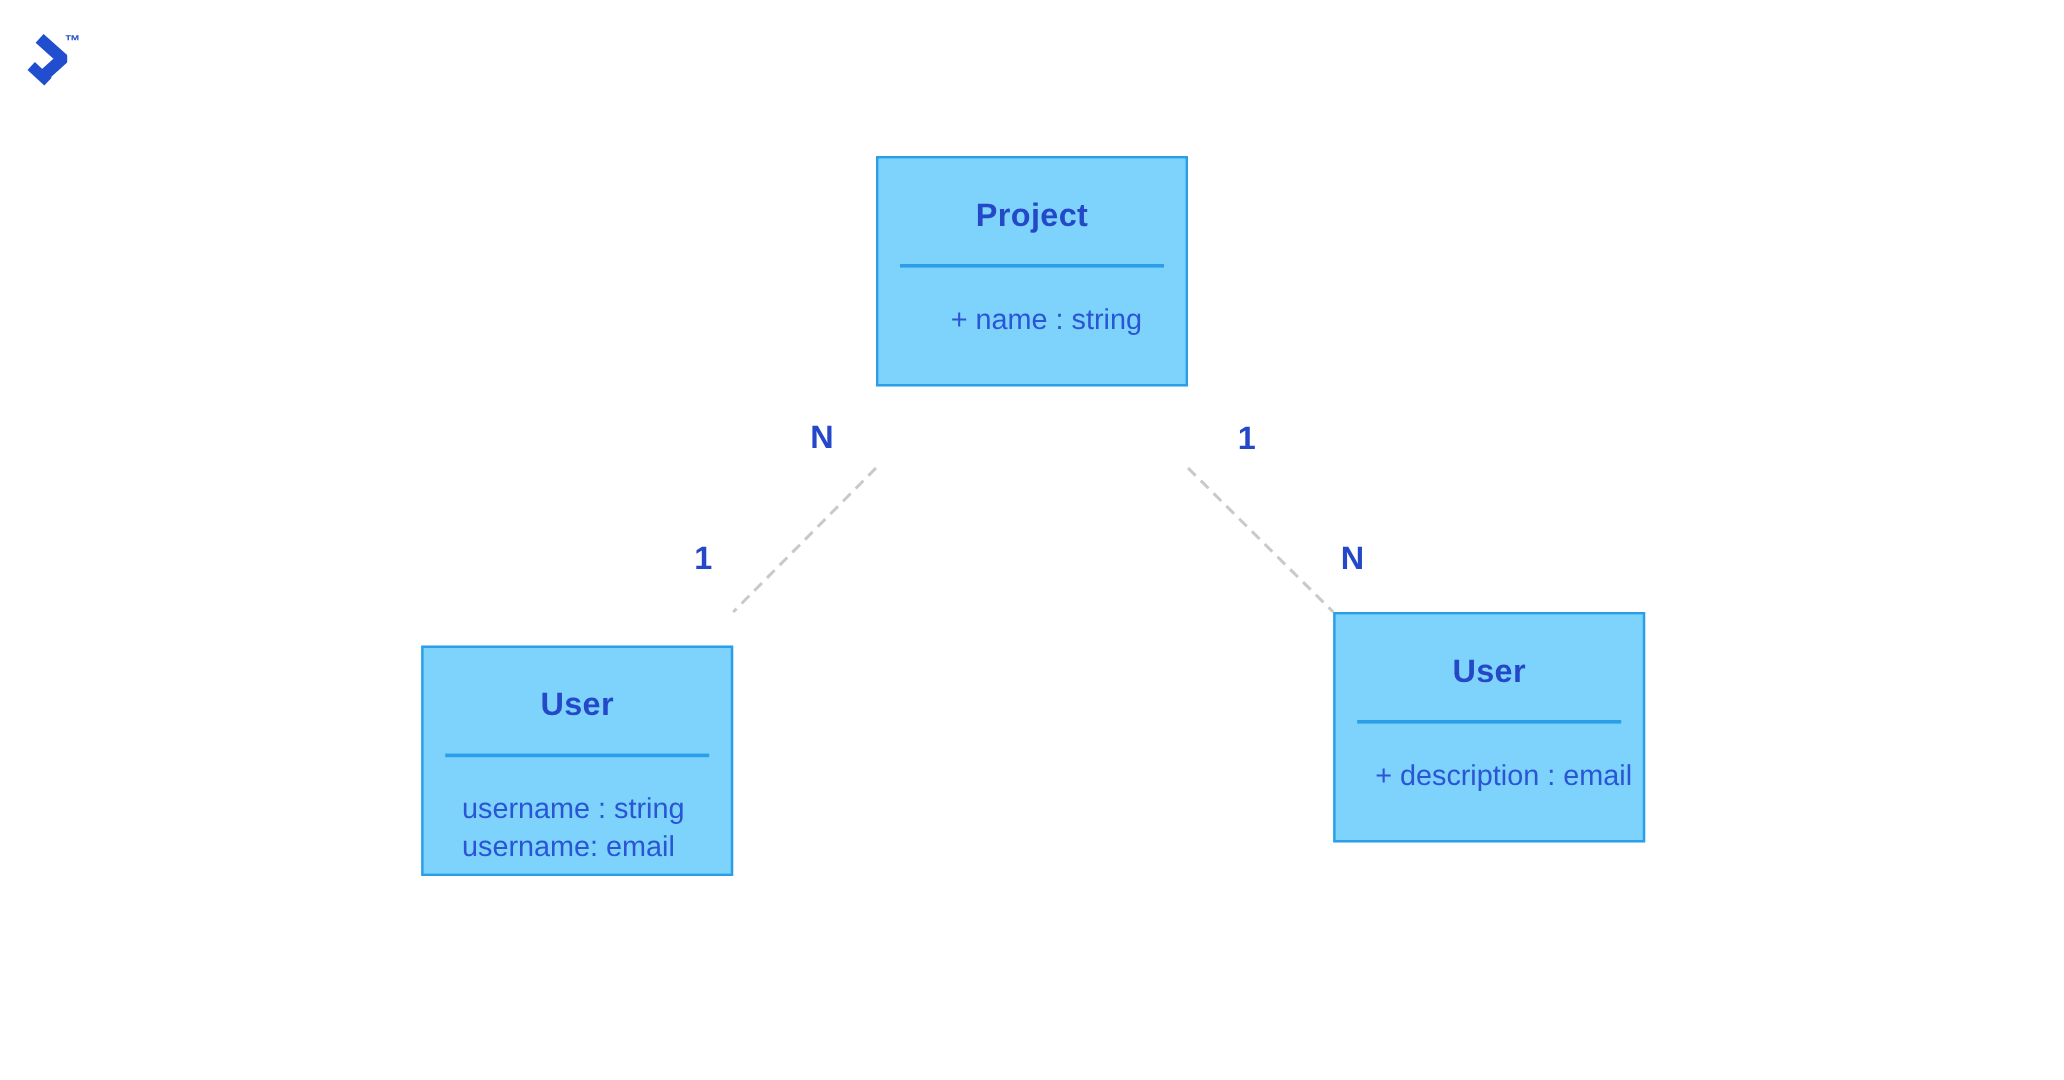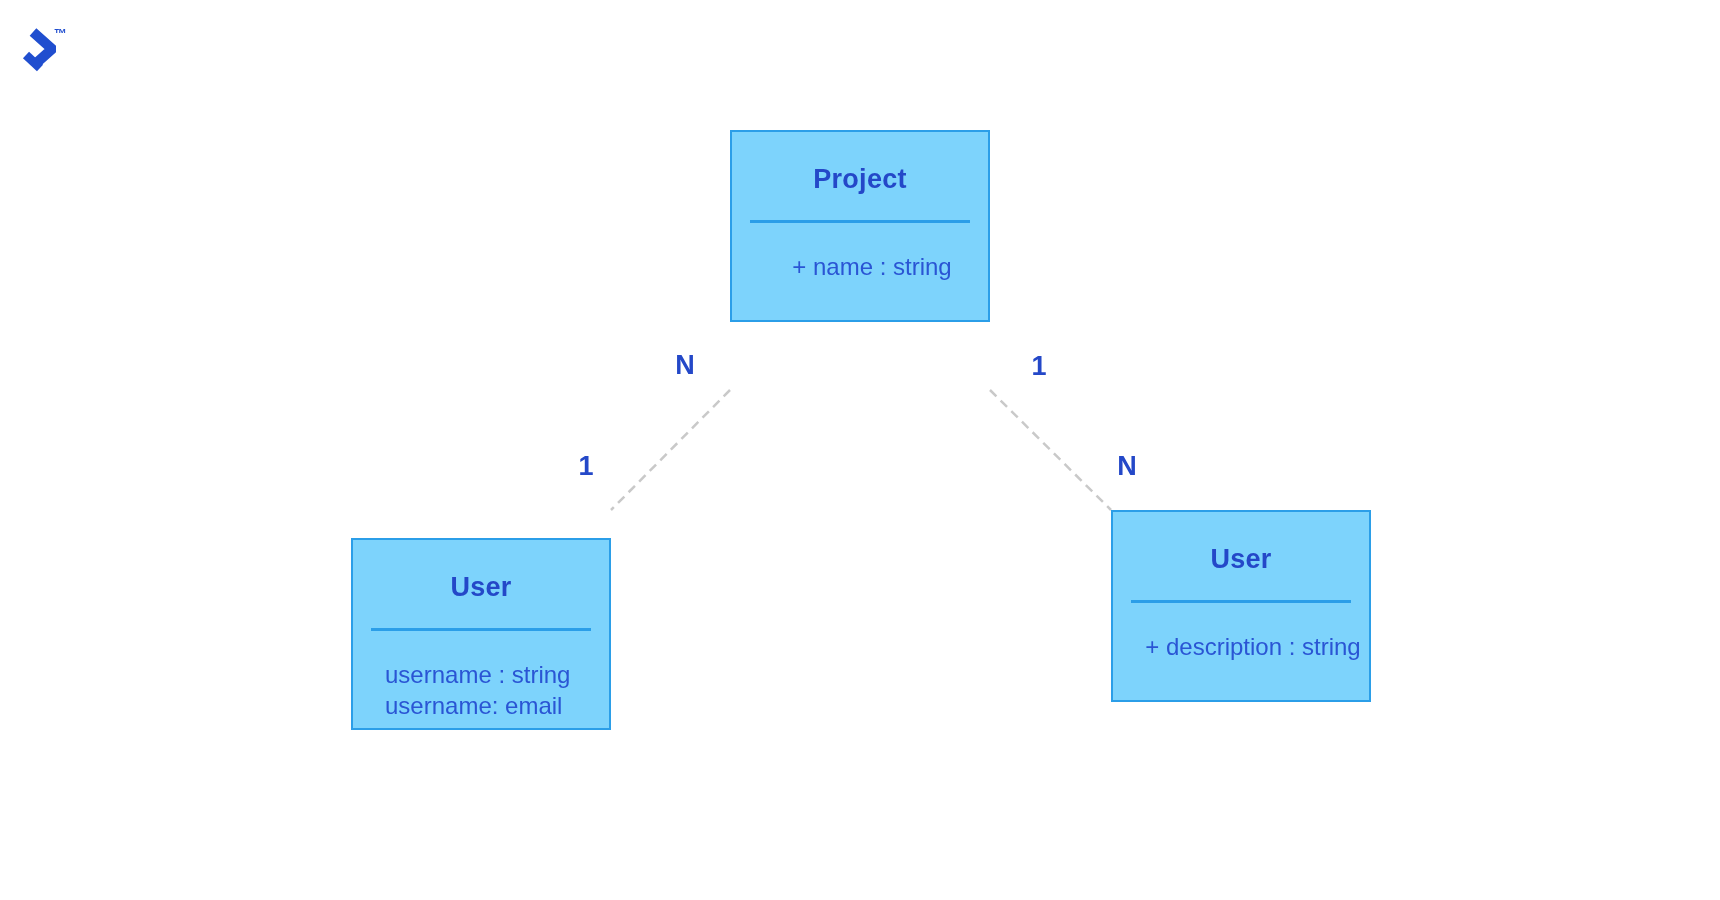--- a/index.html
+++ b/index.html
@@ -136,21 +136,21 @@
     <div class="entity-attrs left">
       <div class="attr">username : string</div>
       <div class="attr">username: email</div>
     </div>
   </div>
 
   <div class="entity" id="entity-task">
     <div class="entity-title">User</div>
     <div class="entity-sep"></div>
     <div class="entity-attrs center">
-      <div class="attr">+ description : string</div>
+      <div class="attr">+ description : email</div>
     </div>
   </div>
 
   <div class="mult" id="mult-project-user-near-project">N</div>
   <div class="mult" id="mult-project-user-near-user">1</div>
   <div class="mult" id="mult-project-task-near-project">1</div>
   <div class="mult" id="mult-project-task-near-task">N</div>
 
 </div>
 

